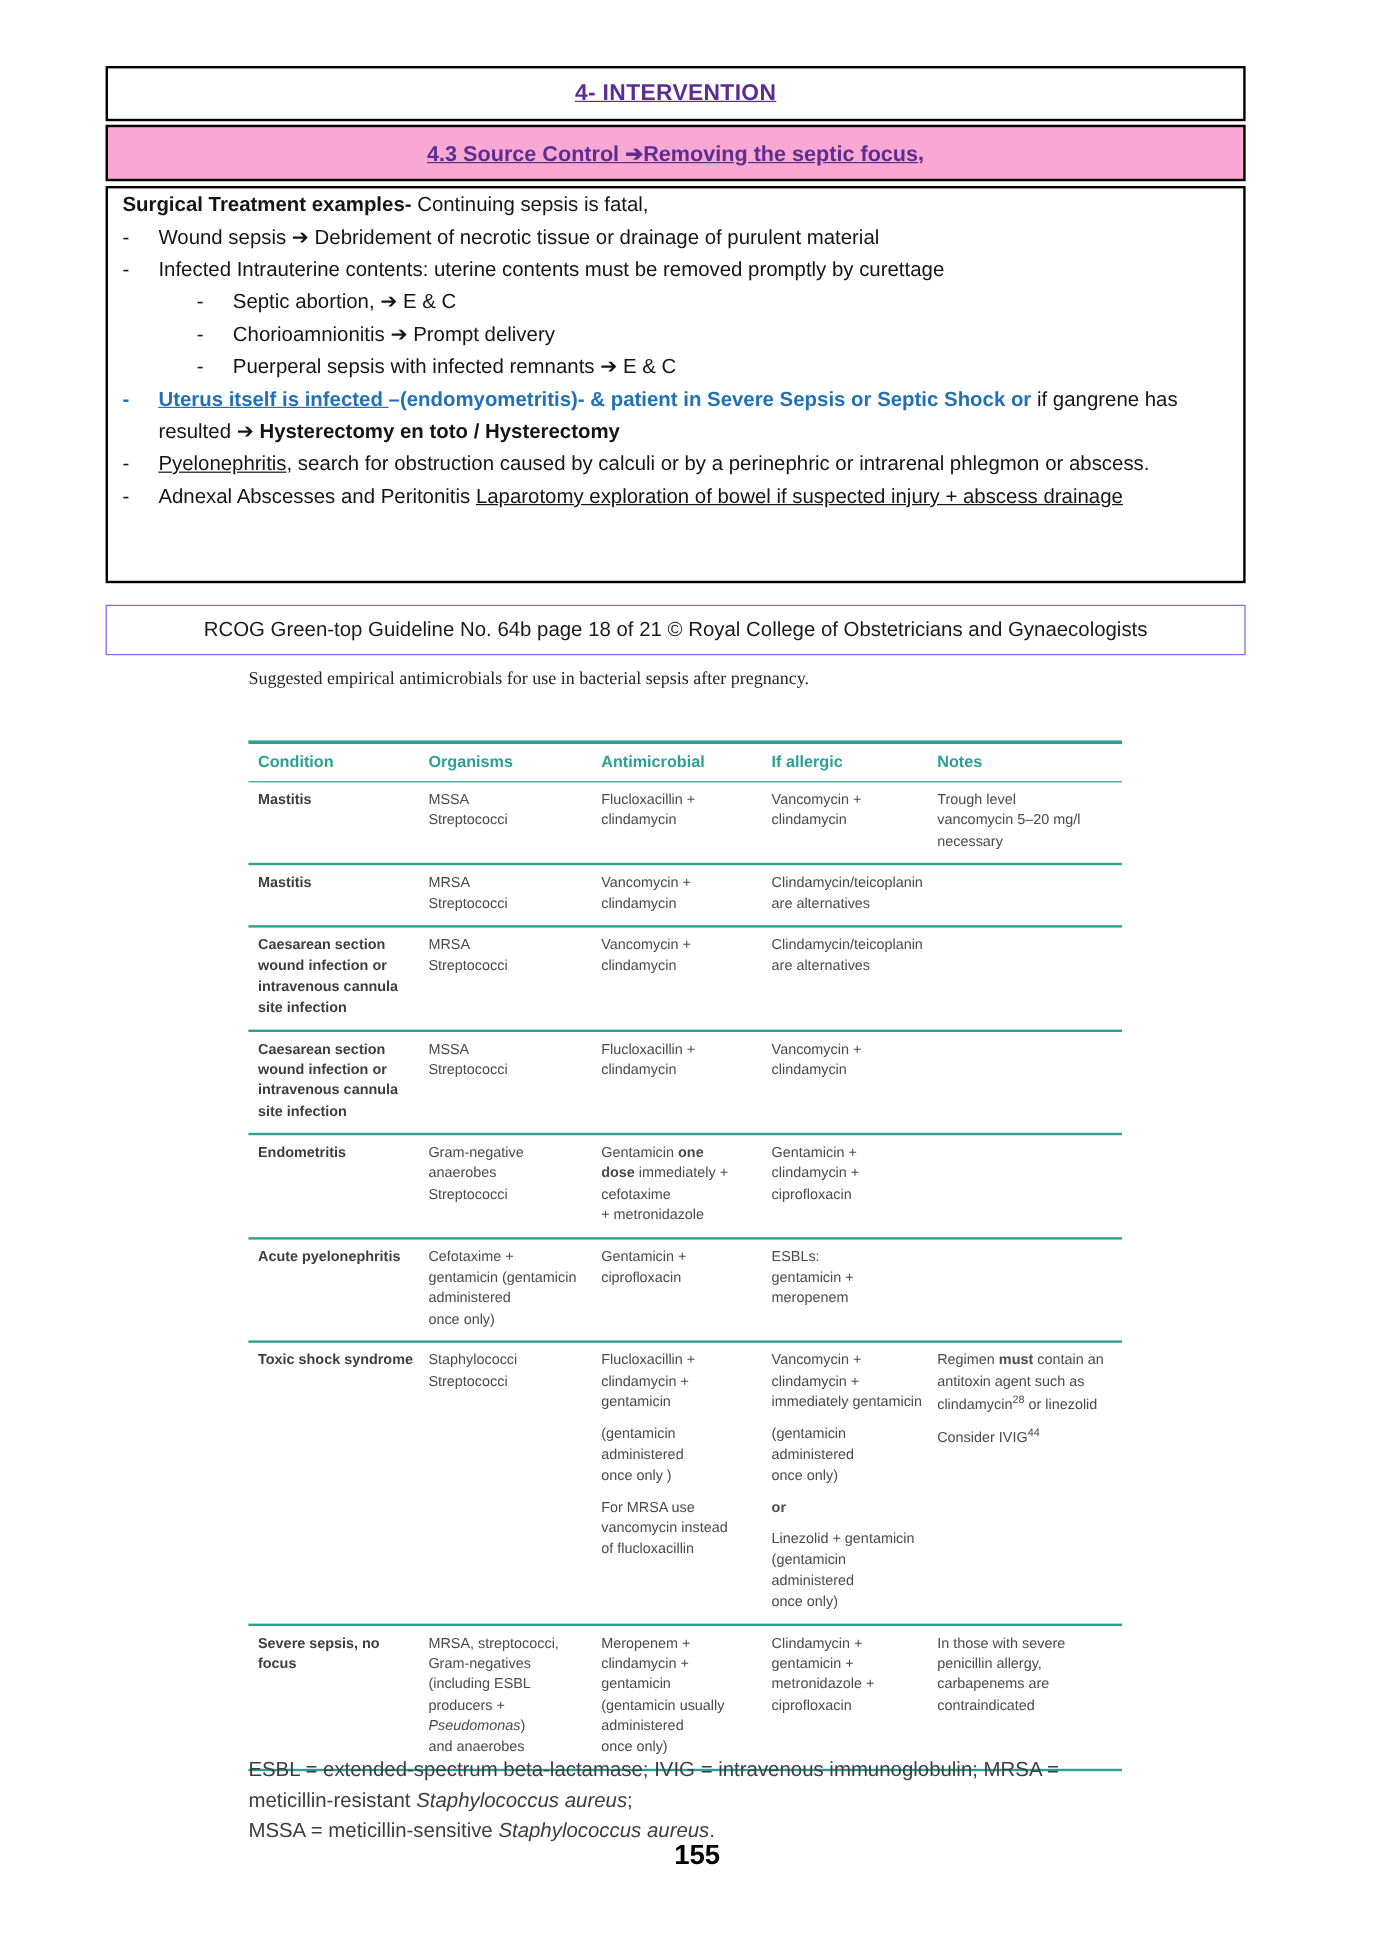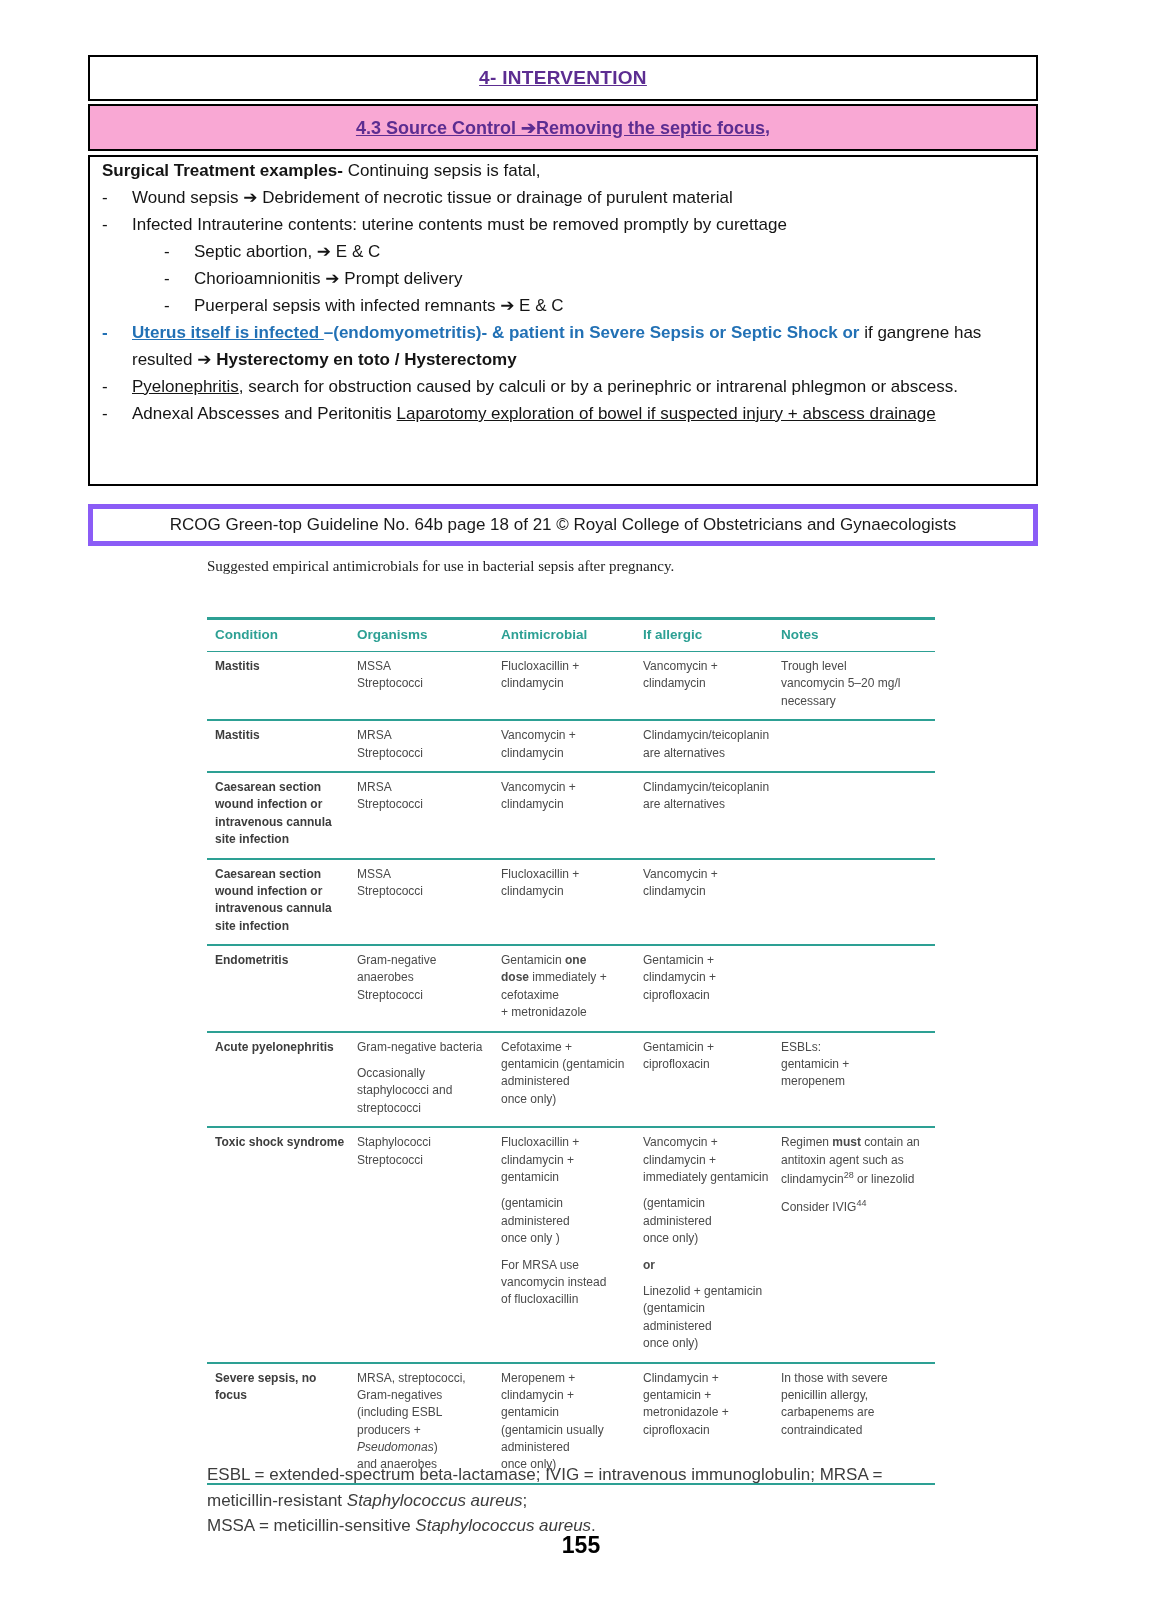--- a/index.html
+++ b/index.html
@@ -24,21 +24,21 @@
   .b1 { padding-left:12px; }
   .b2 { padding-left:74px; }
   .dash { width:30px; flex:none; }
   .txt { flex:1; }
   .bold { font-weight:bold; }
   .blue { color:#2271b5; font-weight:bold; }
   .blue-u { color:#2271b5; font-weight:bold; text-decoration:underline; }
   .u { text-decoration:underline; }
 
   
-  #citation-box { top:504px; height:42px; border:5px solid #8b5cf6; display:flex; align-items:center; justify-content:center; }
+  #citation-box { top:504px; height:42px; border:1px solid #8b5cf6; display:flex; align-items:center; justify-content:center; }
   #citation-box .t { font-size:17px; color:#1a1a1a; }
 
   
   #tbl-caption { left:207px; top:558px; font-family:"Liberation Serif", serif; font-size:15px; color:#222; }
   #tbl { left:207px; top:617px; width:728px; }
   .thead { display:grid; grid-template-columns:150px 144px 142px 138px 154px;
     border-top:3px solid #2da094; border-bottom:1px solid #2da094;
     color:#2da094; font-weight:bold; font-size:13.5px; padding:7px 0 9px 0; }
   .thead > div { padding-right:8px; }
   .thead > div:first-child { padding-left:8px; }
@@ -189,24 +189,20 @@
           <div class="para">Gentamicin <b>one</b><br><b>dose</b> immediately +<br>cefotaxime<br>+ metronidazole</div>
         </div>
     <div class="tcell">
           <div class="para">Gentamicin +<br>clindamycin +<br>ciprofloxacin</div>
         </div>
     <div class="tcell"></div>
   </div>
       <div class="trow">
     <div class="tcell cond">Acute pyelonephritis</div>
     <div class="tcell">
-          <div class="para">Gram-negative bacteria</div>
-          <div class="para">Occasionally<br>staphylococci and<br>streptococci</div>
-        </div>
-    <div class="tcell">
           <div class="para">Cefotaxime +<br>gentamicin (gentamicin<br>administered<br>once only)</div>
         </div>
     <div class="tcell">
           <div class="para">Gentamicin +<br>ciprofloxacin</div>
         </div>
     <div class="tcell">
           <div class="para">ESBLs:<br>gentamicin +<br>meropenem</div>
         </div>
   </div>
       <div class="trow">

